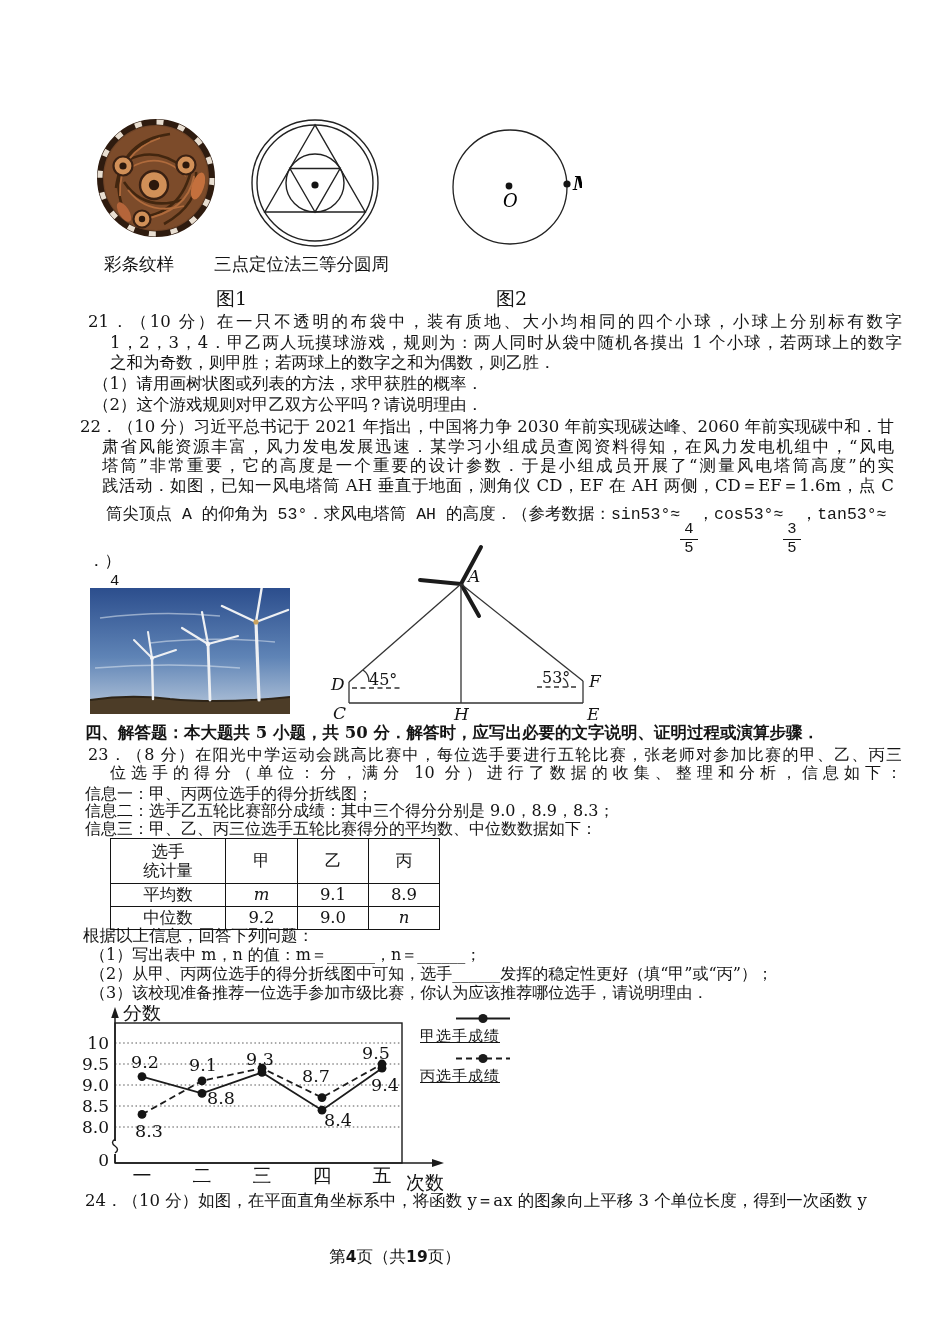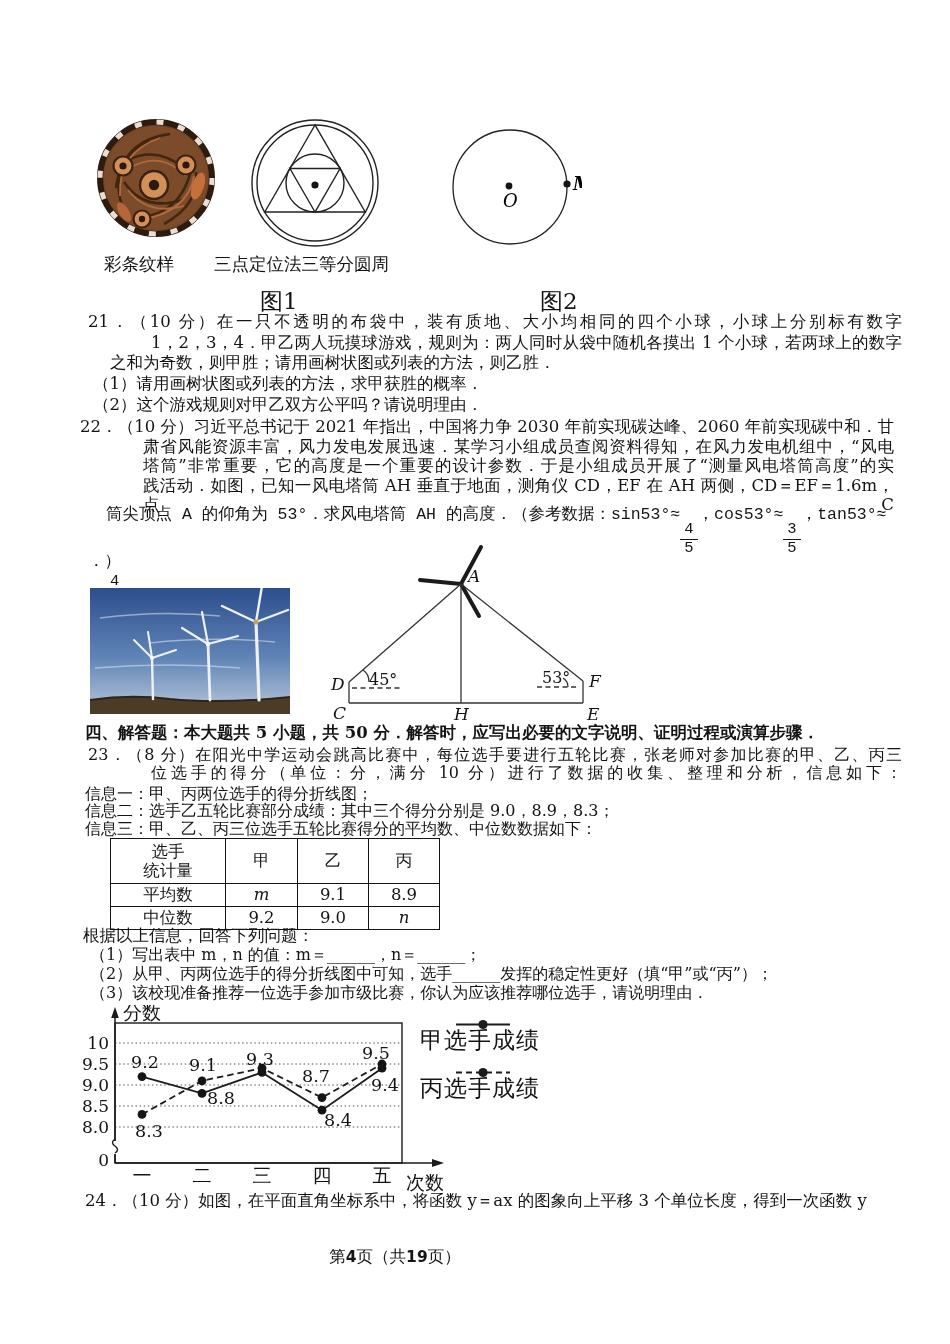--- a/index.html
+++ b/index.html
@@ -2,37 +2,37 @@
 <html><head>
 <meta charset="utf-8">
 <style>
   html,body{margin:0;padding:0;background:#fff;}
   #page{position:relative;width:950px;height:1344px;background:#fff;overflow:hidden;
         font-family:"DejaVu Serif","Liberation Serif",serif;color:#141414;}
   .abs{position:absolute;}
   .tblock{font-size:16.5px;line-height:20.6px;width:792px;text-justify:inter-ideograph;}
   .lines{padding-left:22px;}
   .lines .tline:first-child{margin-left:-22px;}
-  .tline.just{text-align:justify;text-align-last:justify;margin-left:41px;}
+  .tline.just{text-align:justify;text-align-last:justify;}
   .bold{font-weight:bold;}
   .frac{display:inline-flex;flex-direction:column;align-items:center;vertical-align:-14px;
         line-height:1.02;font-size:15.5px;}
   .frac .num{border-bottom:1.3px solid #141414;padding:0 4px 1px;}
   .frac .den{padding-top:1px;}
   .cap{font-size:17.5px;}
-  .figlabel{font-size:23px;margin-left:44px;}
+  .figlabel{font-size:19px;}
   #table23{border-collapse:collapse;font-size:16.5px;}
   #table23 td,#table23 th{border:1.4px solid #141414;text-align:center;font-weight:normal;
         padding:0;}
   #table23 .hcell{width:114px;line-height:19px;padding:2px 0;}
   #table23 .c2{width:71px;} #table23 .c3{width:70px;} #table23 .c4{width:70px;}
   #table23 .drow td{height:22px;line-height:22px;}
   #table23 .hrow th{height:40px;margin-left:32px;}
   .mi{font-style:italic;}
-  #legend{width:170px;font-size:23px;line-height:1;}
+  #legend{width:170px;font-size:15px;line-height:1;text-decoration:underline;}
   .leg-icon{margin:0 0 4px 34px;height:13px;}
   .leg-label{margin-bottom:8px;letter-spacing:1px;}
   #footer{width:790px;text-align:center;font-size:16.5px;}
   #footer b{font-family:"DejaVu Sans","Liberation Sans",sans-serif;font-size:15.5px;}
   svg text{font-family:"DejaVu Serif","Liberation Serif",serif;}
 </style>
 </head>
 <body>
 
 <div id="page">
@@ -90,21 +90,21 @@
   </svg>
 
   <div class="abs cap" style="left:104px;top:252px;">彩条纹样</div>
   <div class="abs cap" style="left:214px;top:252px;">三点定位法三等分圆周</div>
   <div class="abs figlabel" style="left:216px;top:286px;">图1</div>
   <div class="abs figlabel" style="left:496px;top:286px;">图2</div>
 
   <div class="abs tblock lines" style="left:88px;top:312px;">
       <div class="tline just">21．（10 分）在一只不透明的布袋中，装有质地、大小均相同的四个小球，小球上分别标有数字</div>
       <div class="tline just">1，2，3，4．甲乙两人玩摸球游戏，规则为：两人同时从袋中随机各摸出 1 个小球，若两球上的数字</div>
-      <div class="tline">之和为奇数，则甲胜；请用画树状图或列表的方法，则乙胜．</div>
+      <div class="tline">之和为奇数，则甲胜；若两球上的数字之和为偶数，则乙胜．</div>
     </div>
   <div class="abs tblock" style="left:93px;top:374px;">
       <div class="tline">（1）请用画树状图或列表的方法，求甲获胜的概率．</div>
       <div class="tline">（2）这个游戏规则对甲乙双方公平吗？请说明理由．</div>
     </div>
 
   <div class="abs tblock lines" style="left:80px;top:417px;line-height:19.6px;">
       <div class="tline just">22．（10 分）习近平总书记于 2021 年指出，中国将力争 2030 年前实现碳达峰、2060 年前实现碳中和．甘</div>
       <div class="tline just">肃省风能资源丰富，风力发电发展迅速．某学习小组成员查阅资料得知，在风力发电机组中，“风电</div>
       <div class="tline just">塔筒”非常重要，它的高度是一个重要的设计参数．于是小组成员开展了“测量风电塔筒高度”的实</div>

